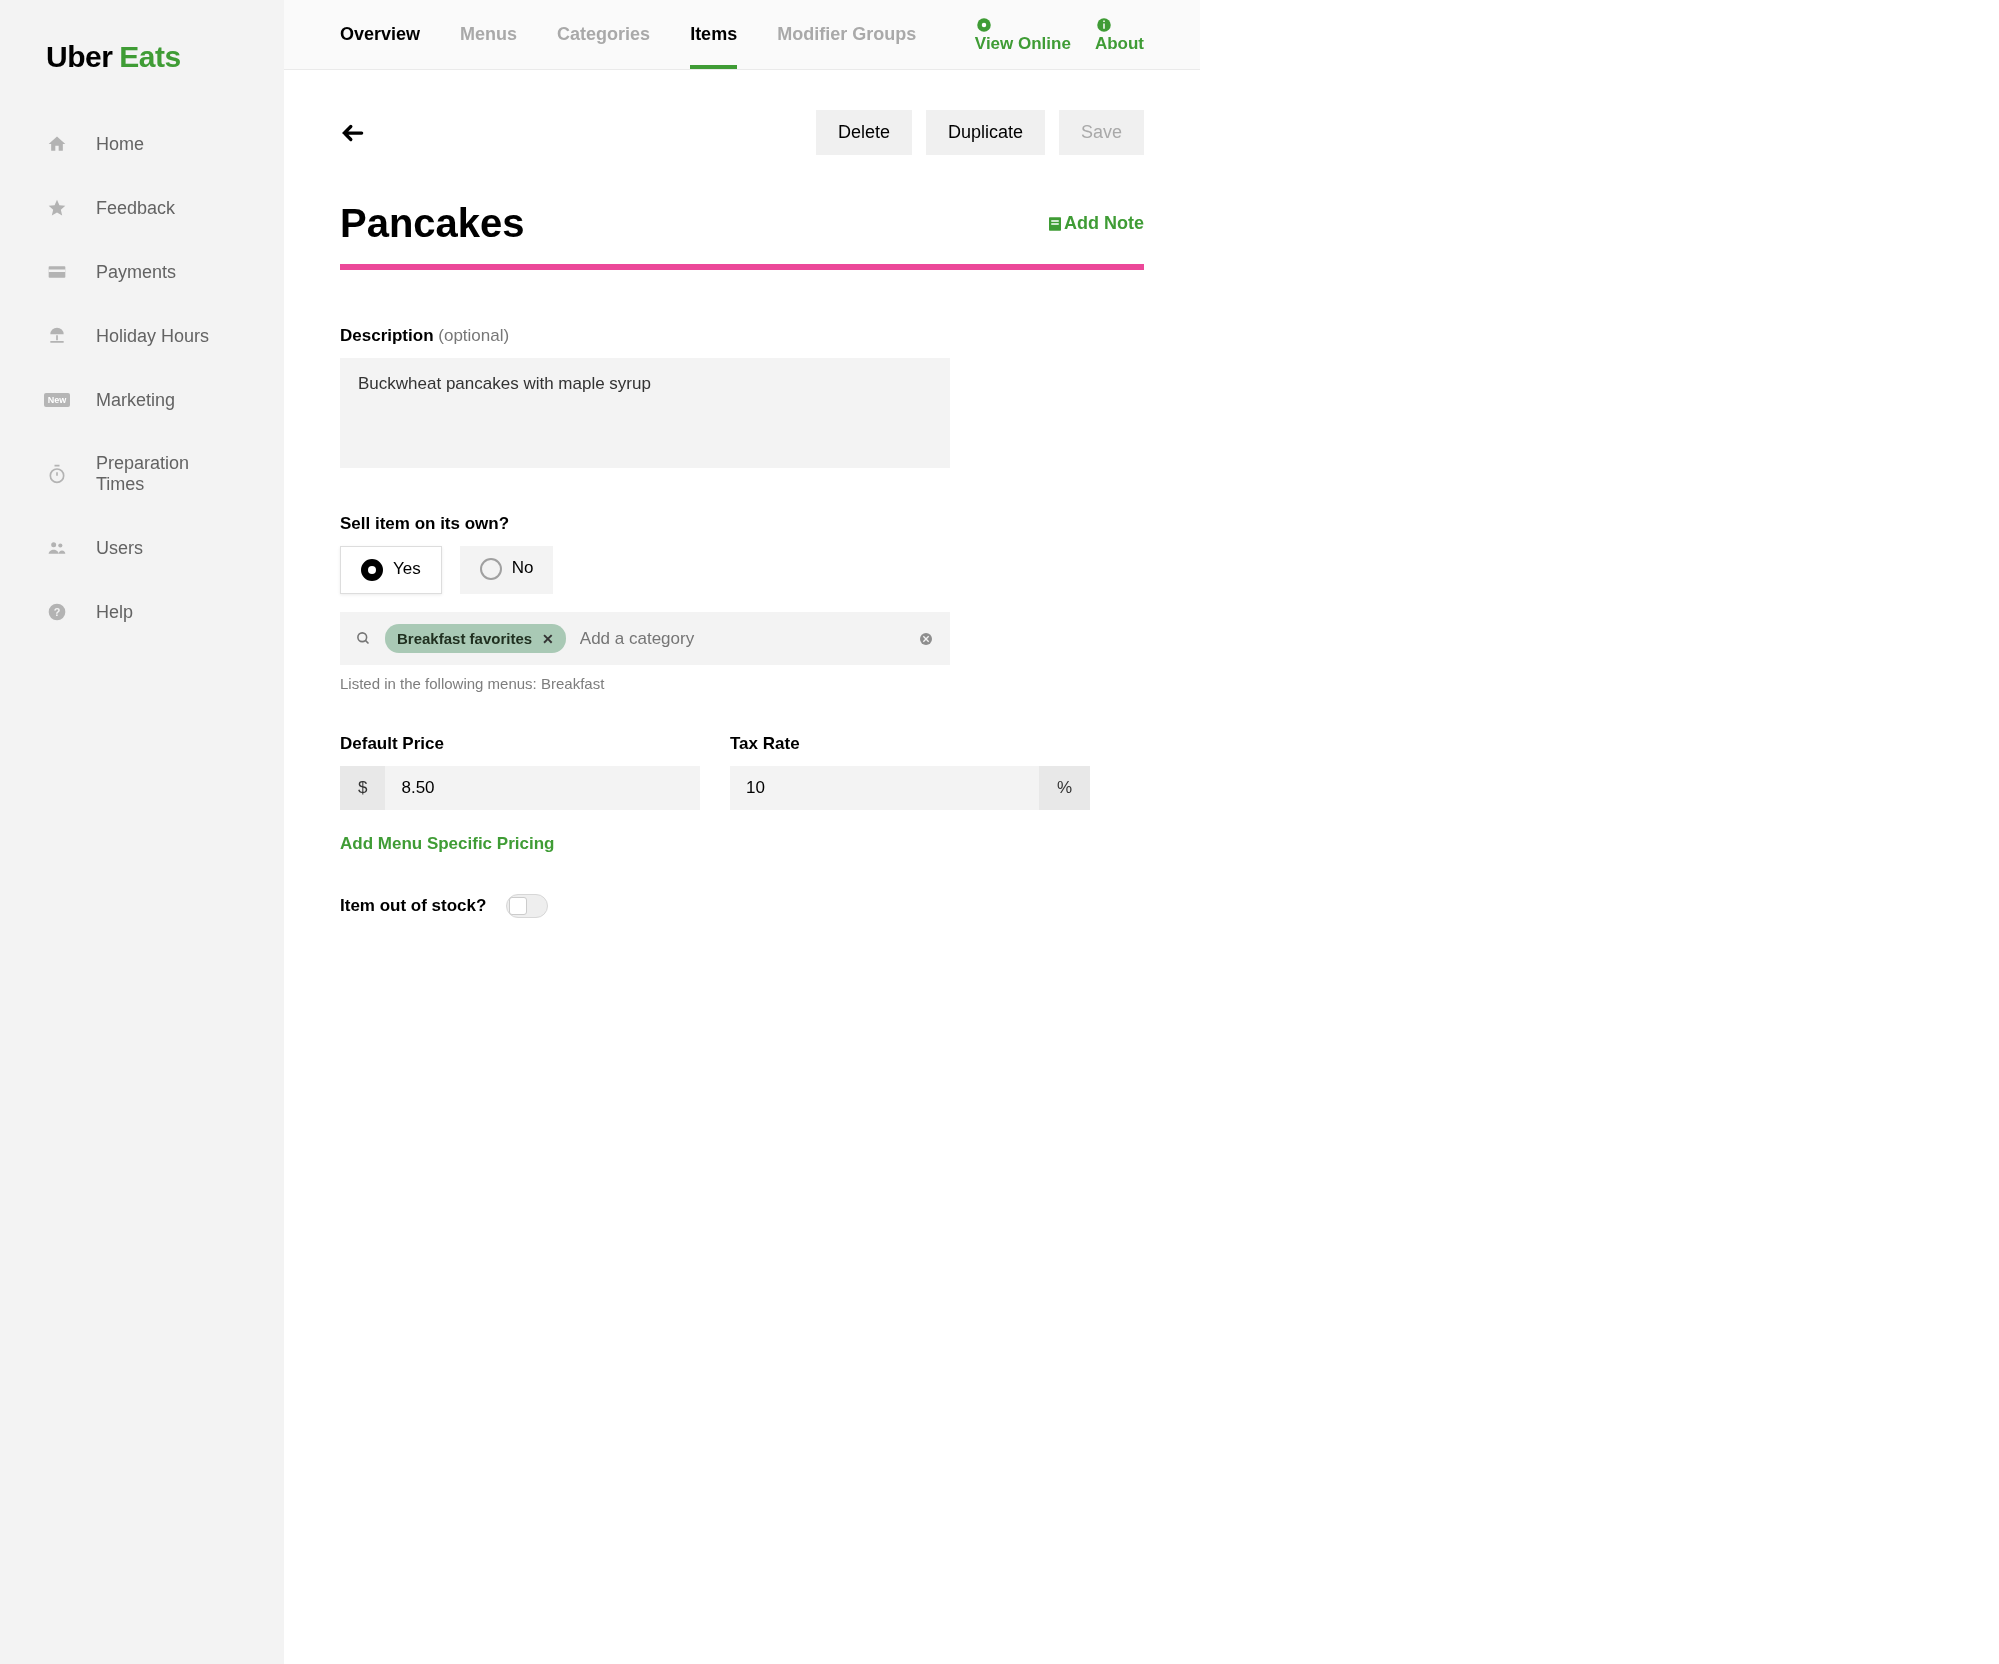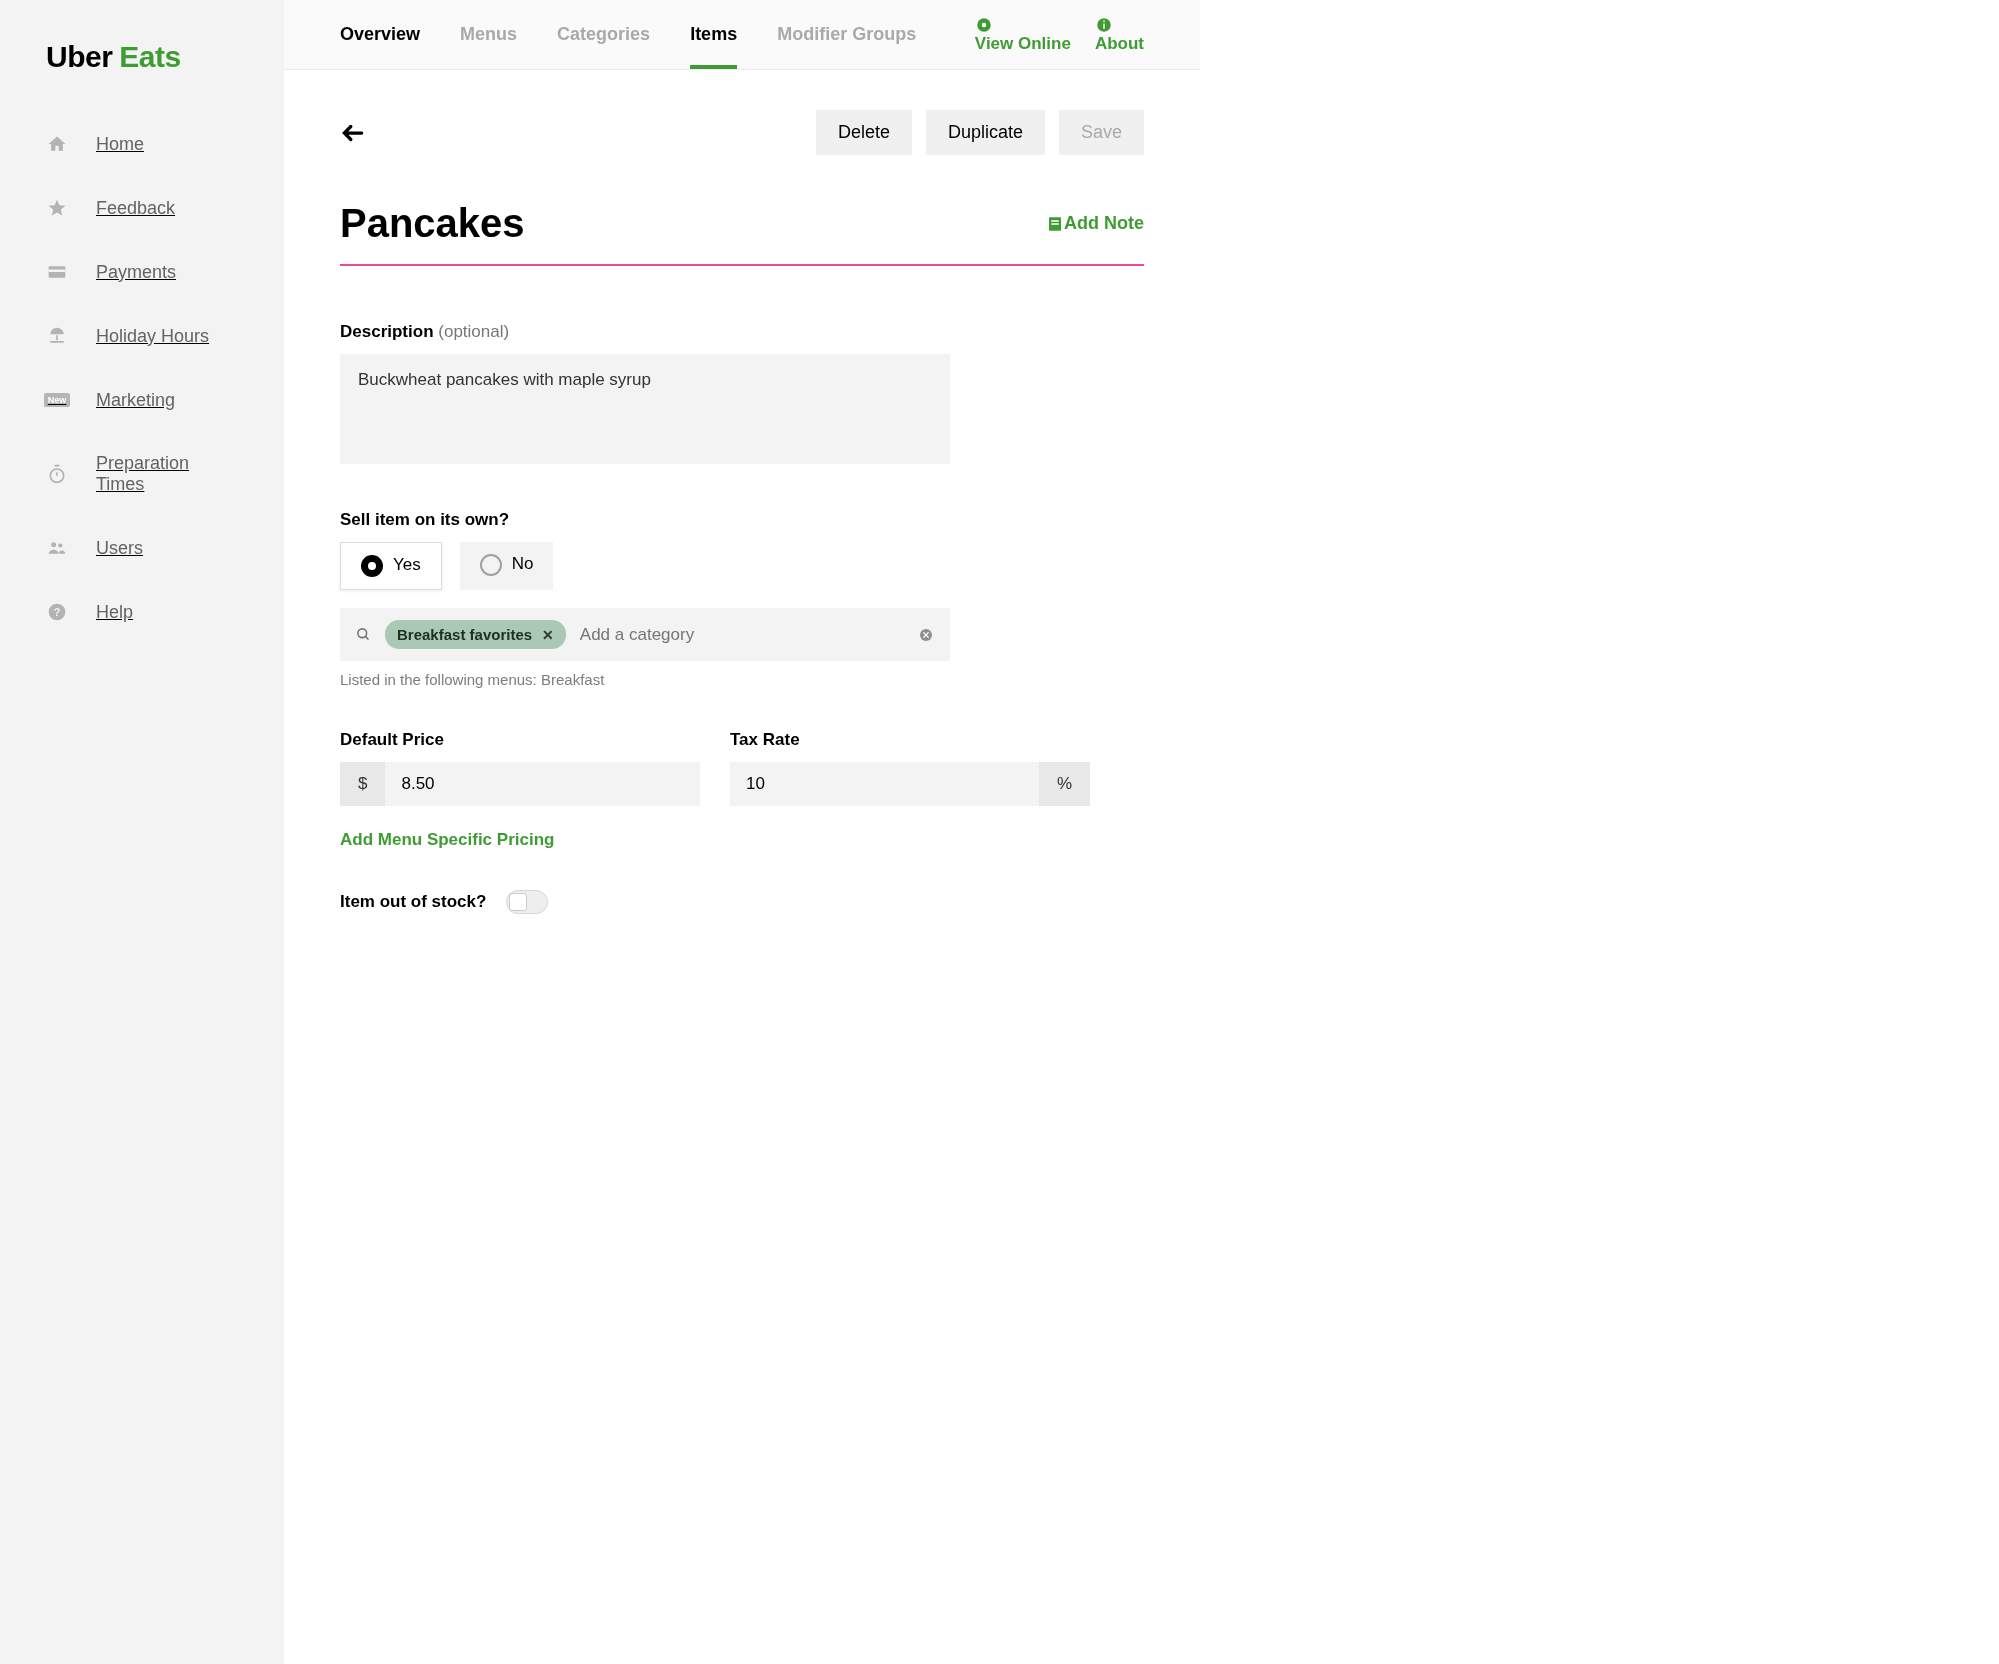--- a/index.html
+++ b/index.html
@@ -21,21 +21,21 @@
   .logo {
     padding: 0 46px 38px 46px;
     display: flex;
     align-items: center;
     font-weight: 700;
     font-size: 30px;
     letter-spacing: -0.5px;
   }
   .logo .uber { color: #000; }
   .logo .eats { color: #3f9c35; margin-left: 7px; }
-  .nav { list-style: none; text-decoration: underline; }
+  .nav { list-style: none; }
   .nav li {
     display: flex;
     align-items: center;
     padding: 21px 46px;
     color: #636363;
     font-size: 18px;
     font-weight: 500;
     cursor: pointer;
     gap: 28px;
   }
@@ -95,21 +95,21 @@
   .back-arrow { font-size:26px; cursor:pointer; font-weight:bold; }
   .btn-row { display:flex; gap:14px; }
   .btn {
     background:#f0f0f0; border:none; padding:12px 22px;
     font-size:18px; font-weight:500; cursor:pointer;
     color:#000;
   }
   .btn.disabled { color:#a9a9a9; cursor:default; }
   .title-row {
     display:flex; justify-content:space-between; align-items:center;
-    border-bottom:2px solid #ec4899; padding-bottom:18px;
+    border-bottom:6px solid #ec4899; padding-bottom:18px;
     margin-bottom:56px;
   }
   .title { font-size:40px; font-weight:700; }
   .add-note {
     color:#3f9c35; font-weight:600; font-size:18px;
     display:flex; align-items:center; cursor:pointer;
   }
   .section { margin-bottom: 42px; max-width:610px; }
   .label { font-size:17px; font-weight:600; margin-bottom:12px; }
   .label .opt { color:#777; font-weight:400; }

